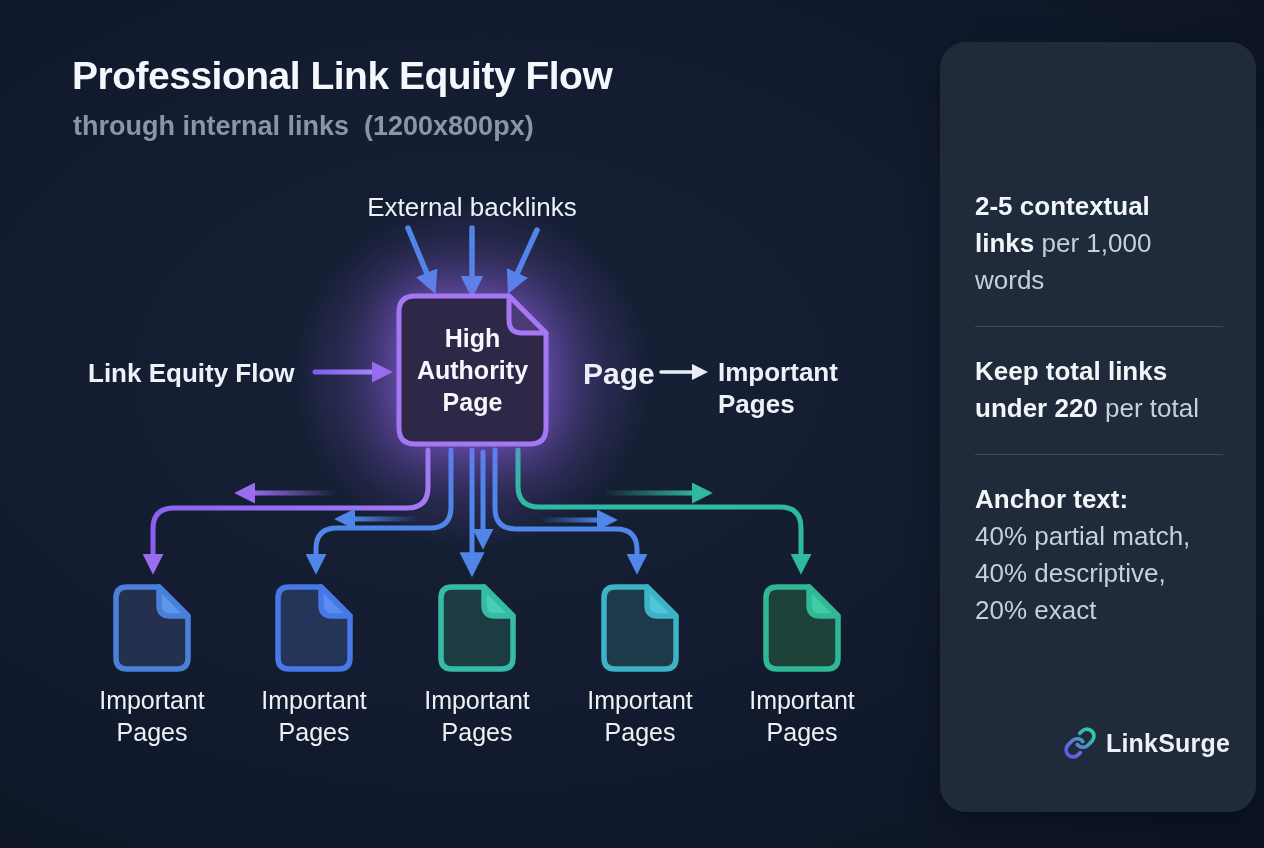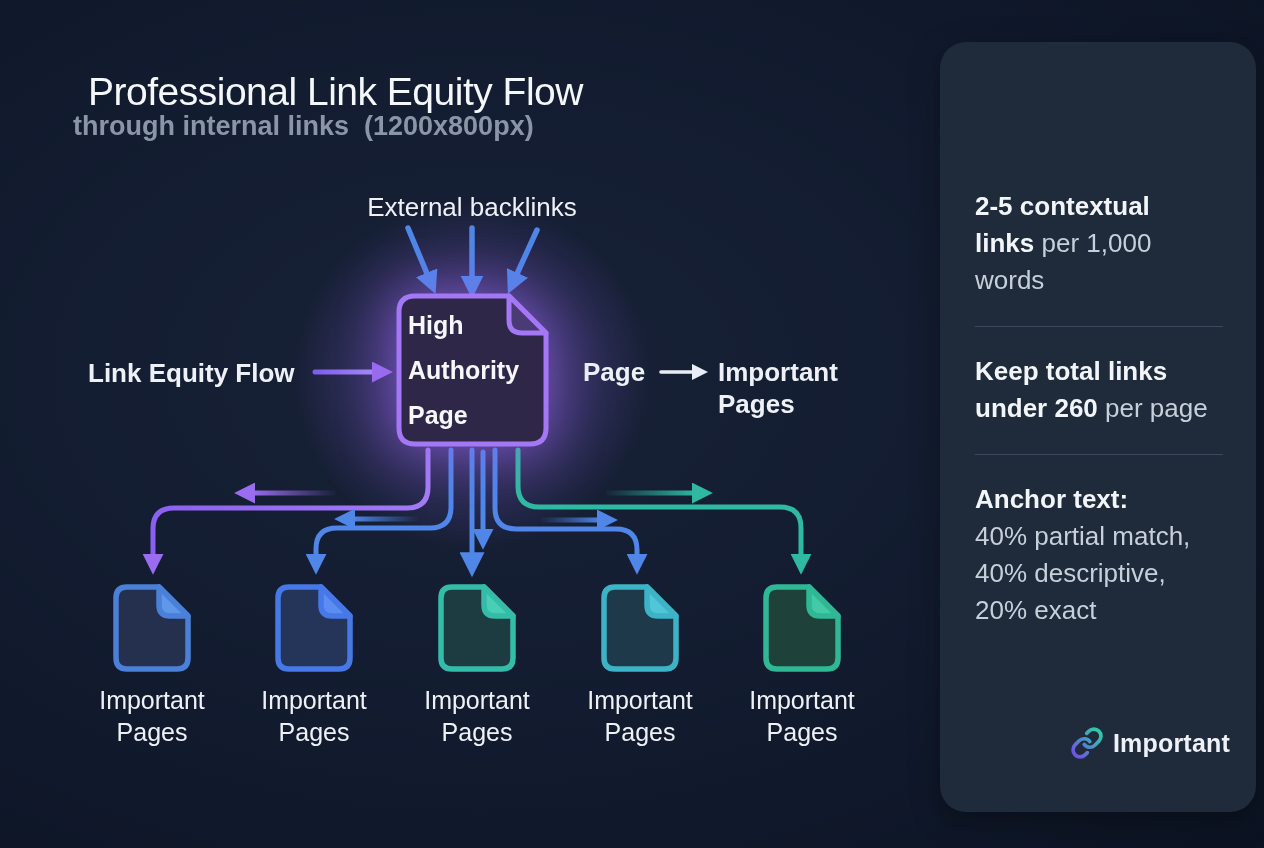--- a/index.html
+++ b/index.html
@@ -8,39 +8,39 @@
     font-family:"Liberation Sans","DejaVu Sans",sans-serif;
     background:
       radial-gradient(95rem 62rem at 38% 44%, #182238 0%, #111a2d 42%, #0b1322 72%, #070c17 100%);
   }
   .glow{
     position:absolute;left:232px;top:140px;width:480px;height:470px;border-radius:50%;
     background:radial-gradient(closest-side, rgba(150,100,238,0.50), rgba(150,100,238,0.20) 48%, rgba(150,100,238,0) 74%);
     pointer-events:none;
   }
   .title{
-    position:absolute;left:72px;top:54px;margin:16px;
-    font-size:39px;font-weight:400;color:#f4f7fb;letter-spacing:-0.5px;
+    position:absolute;left:72px;top:54px;margin:0;
+    font-size:39px;font-weight:700;color:#f4f7fb;letter-spacing:-0.5px;
   }
   .subtitle{
     position:absolute;left:73px;top:111px;
     font-size:27px;font-weight:700;color:#8b95a8;white-space:pre;
   }
   .lbl{position:absolute;color:#eef2f8;}
   .ext-label{left:357px;top:192px;width:230px;text-align:center;font-size:26px;font-weight:500;}
   .left-label{left:88px;top:358px;font-size:26px;font-weight:700;}
-  .page-label{left:583px;top:357px;font-size:26px;font-weight:700;}
+  .page-label{left:583px;top:357px;font-size:30px;font-weight:700;}
   .imp-label{left:718px;top:356px;width:140px;font-size:26px;font-weight:700;line-height:32px;}
   .hap-box{position:absolute;left:396px;top:293px;width:153px;height:154px;
     filter:drop-shadow(0 0 26px rgba(152,102,240,0.65));}
   .hap-box svg{position:absolute;left:0;top:0;}
   .hap-text{
     position:absolute;left:12px;top:0;width:129px;height:154px;
-    display:flex;align-items:center;justify-content:center;
-    font-size:25px;font-weight:700;color:#f6f8fc;line-height:45px;
+    display:flex;align-items:center;justify-content:center;text-align:center;
+    font-size:25px;font-weight:700;color:#f6f8fc;line-height:32px;
   }
   .connectors{position:absolute;left:0;top:0;pointer-events:none;}
   .doc{position:absolute;width:160px;text-align:center;}
   .doc svg{display:block;margin:0 auto;}
   .doc-label{
     margin:12px auto 0;width:130px;font-size:25px;font-weight:400;
     color:#eef2f7;line-height:32px;
   }
   .panel{
     position:absolute;left:920px;top:42px;width:316px;height:770px;
@@ -190,34 +190,34 @@
       <path d="M 14 3 L 46 3 L 75 32 L 75 74 Q 75 85 64 85 L 14 85 Q 3 85 3 74 L 3 14 Q 3 3 14 3 Z" fill="#1e4139" stroke="#30b794" stroke-width="5.5" stroke-linejoin="round"></path>
       <path d="M 46 3 L 46 21 Q 46 32 57 32 L 75 32 Z" fill="#42cba6" stroke="#30b794" stroke-width="5.5" stroke-linejoin="round"></path>
     </svg>
     <div class="doc-label">Important Pages</div>
   </div>
 
   <div class="panel">
     <div class="tips">
       <div class="tip"><b>2-5 contextual links</b><span class="rest"> per 1,000 words</span></div>
       <div class="divider"></div>
-      <div class="tip"><b>Keep total links under 260</b><span class="rest"> per page</span></div>
+      <div class="tip"><b>Keep total links under 220</b><span class="rest"> per total</span></div>
       <div class="divider"></div>
       <div class="tip block"><b>Anchor text:</b><span class="rest">40% partial match,
 40% descriptive,
 20% exact</span></div>
     </div>
     <div class="brand">
       <svg width="34" height="34" viewBox="0 0 24 24" fill="none">
         <defs>
           <linearGradient id="lg" x1="4" y1="20" x2="20" y2="4" gradientUnits="userSpaceOnUse">
             <stop offset="0" stop-color="#6d55e6"></stop>
               <stop offset="1" stop-color="#2ec9a8"></stop>
           </linearGradient>
         </defs>
         <path d="M10 13a5 5 0 0 0 7.54.54l2.9-2.9a5 5 0 0 0-7.07-7.07l-1.6 1.6" stroke="url(#lg)" stroke-width="2.6" stroke-linecap="round"></path>
         <path d="M14 11a5 5 0 0 0-7.54-.54l-2.9 2.9a5 5 0 0 0 7.07 7.07l1.6-1.6" stroke="url(#lg)" stroke-width="2.6" stroke-linecap="round"></path>
       </svg>
-      <span class="brand-name">Important</span>
+      <span class="brand-name">LinkSurge</span>
     </div>
   </div>
 
 </div>
 
 </body></html>

